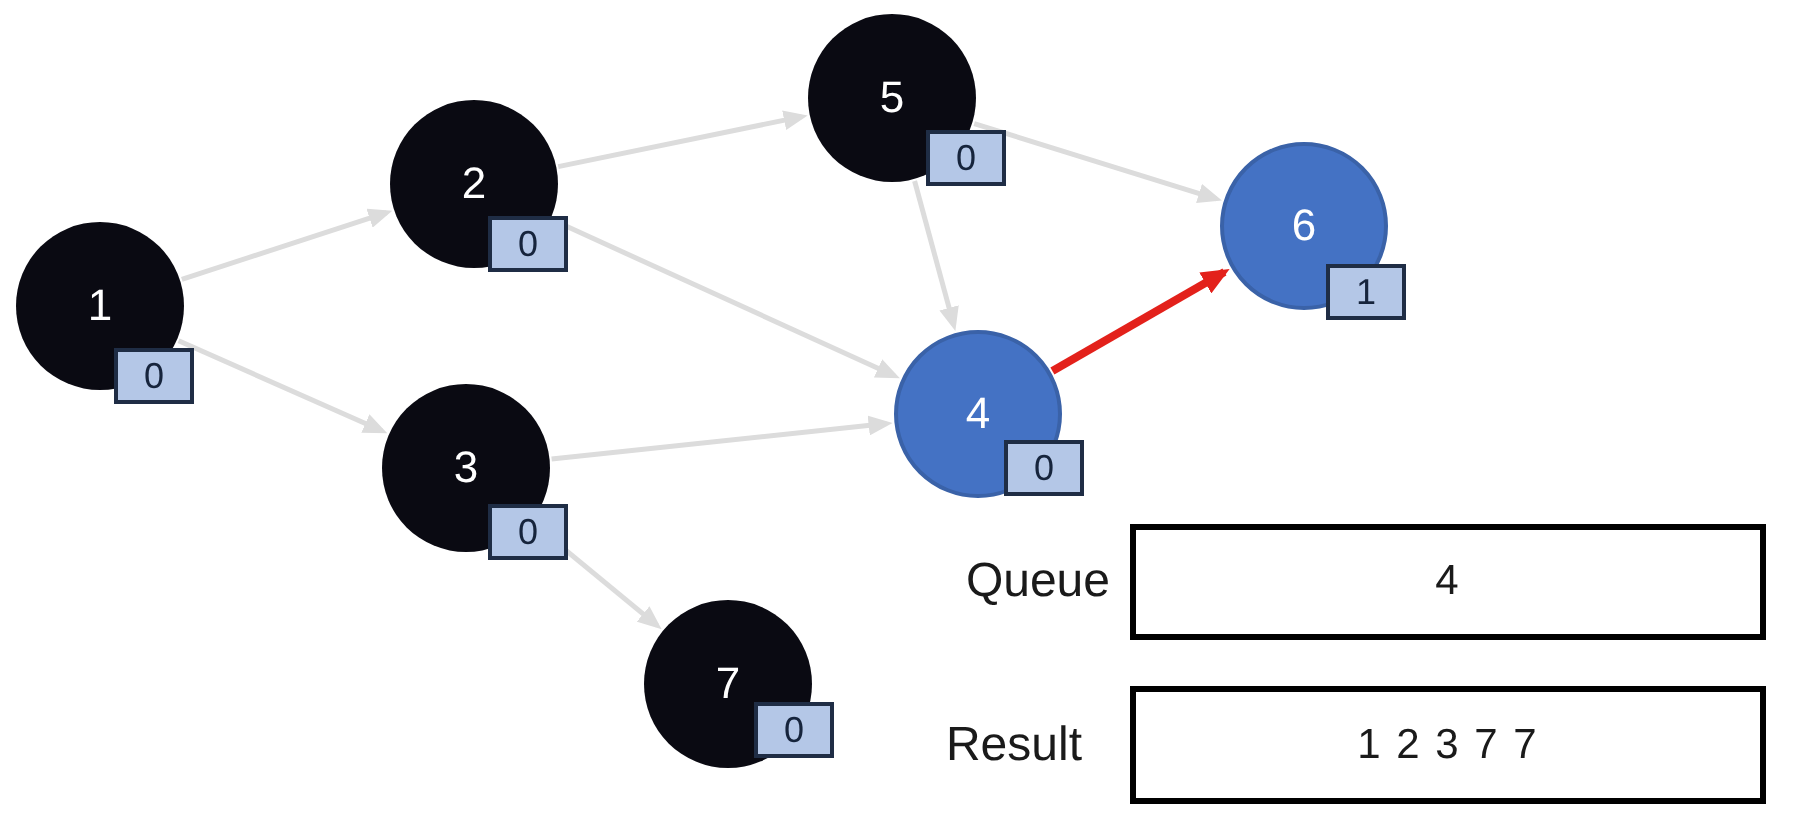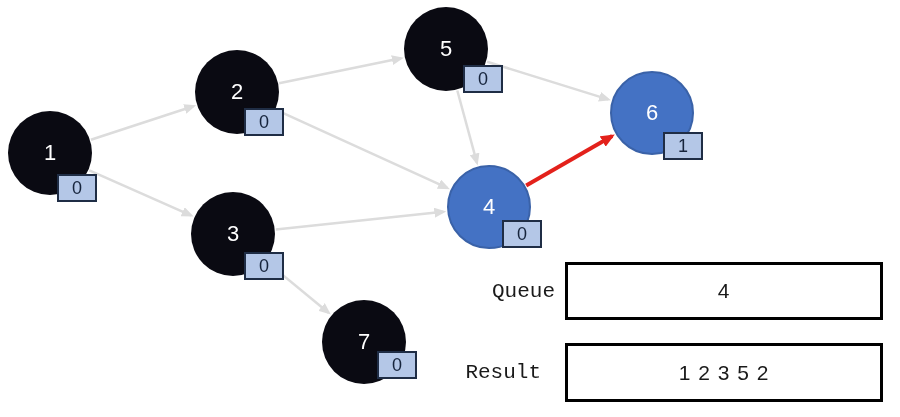--- a/index.html
+++ b/index.html
@@ -52,23 +52,22 @@
     justify-content: center;
     font-size: 18px;
     z-index: 3;
   }
   .panel-label {
     position: absolute;
     width: 125px;
     display: flex;
     align-items: center;
     justify-content: flex-end;
-    font-size: 21px;
+    font-size: 24px;
     color: var(--panel-text);
-    font-family: Liberation Mono, monospace;
   }
   .panel-box {
     position: absolute;
     box-sizing: border-box;
     border: 3px solid var(--panel-border);
     background: #ffffff;
     display: flex;
     align-items: center;
     justify-content: center;
     font-size: 21px;
@@ -122,16 +121,16 @@
       <div class="badge" style="left: 377px; top: 351px;">0</div>
     </div>
 
   <div class="panel-label" id="queue-label">Queue</div>
   <div class="panel-box" id="queue-box">
     <span>4</span>
   </div>
 
   <div class="panel-label" id="result-label">Result</div>
   <div class="panel-box" id="result-box">
-    <span>1 2 3 5 2</span>
+    <span>1 2 3 7 7</span>
   </div>
 
 </div>
 
 </body></html>

